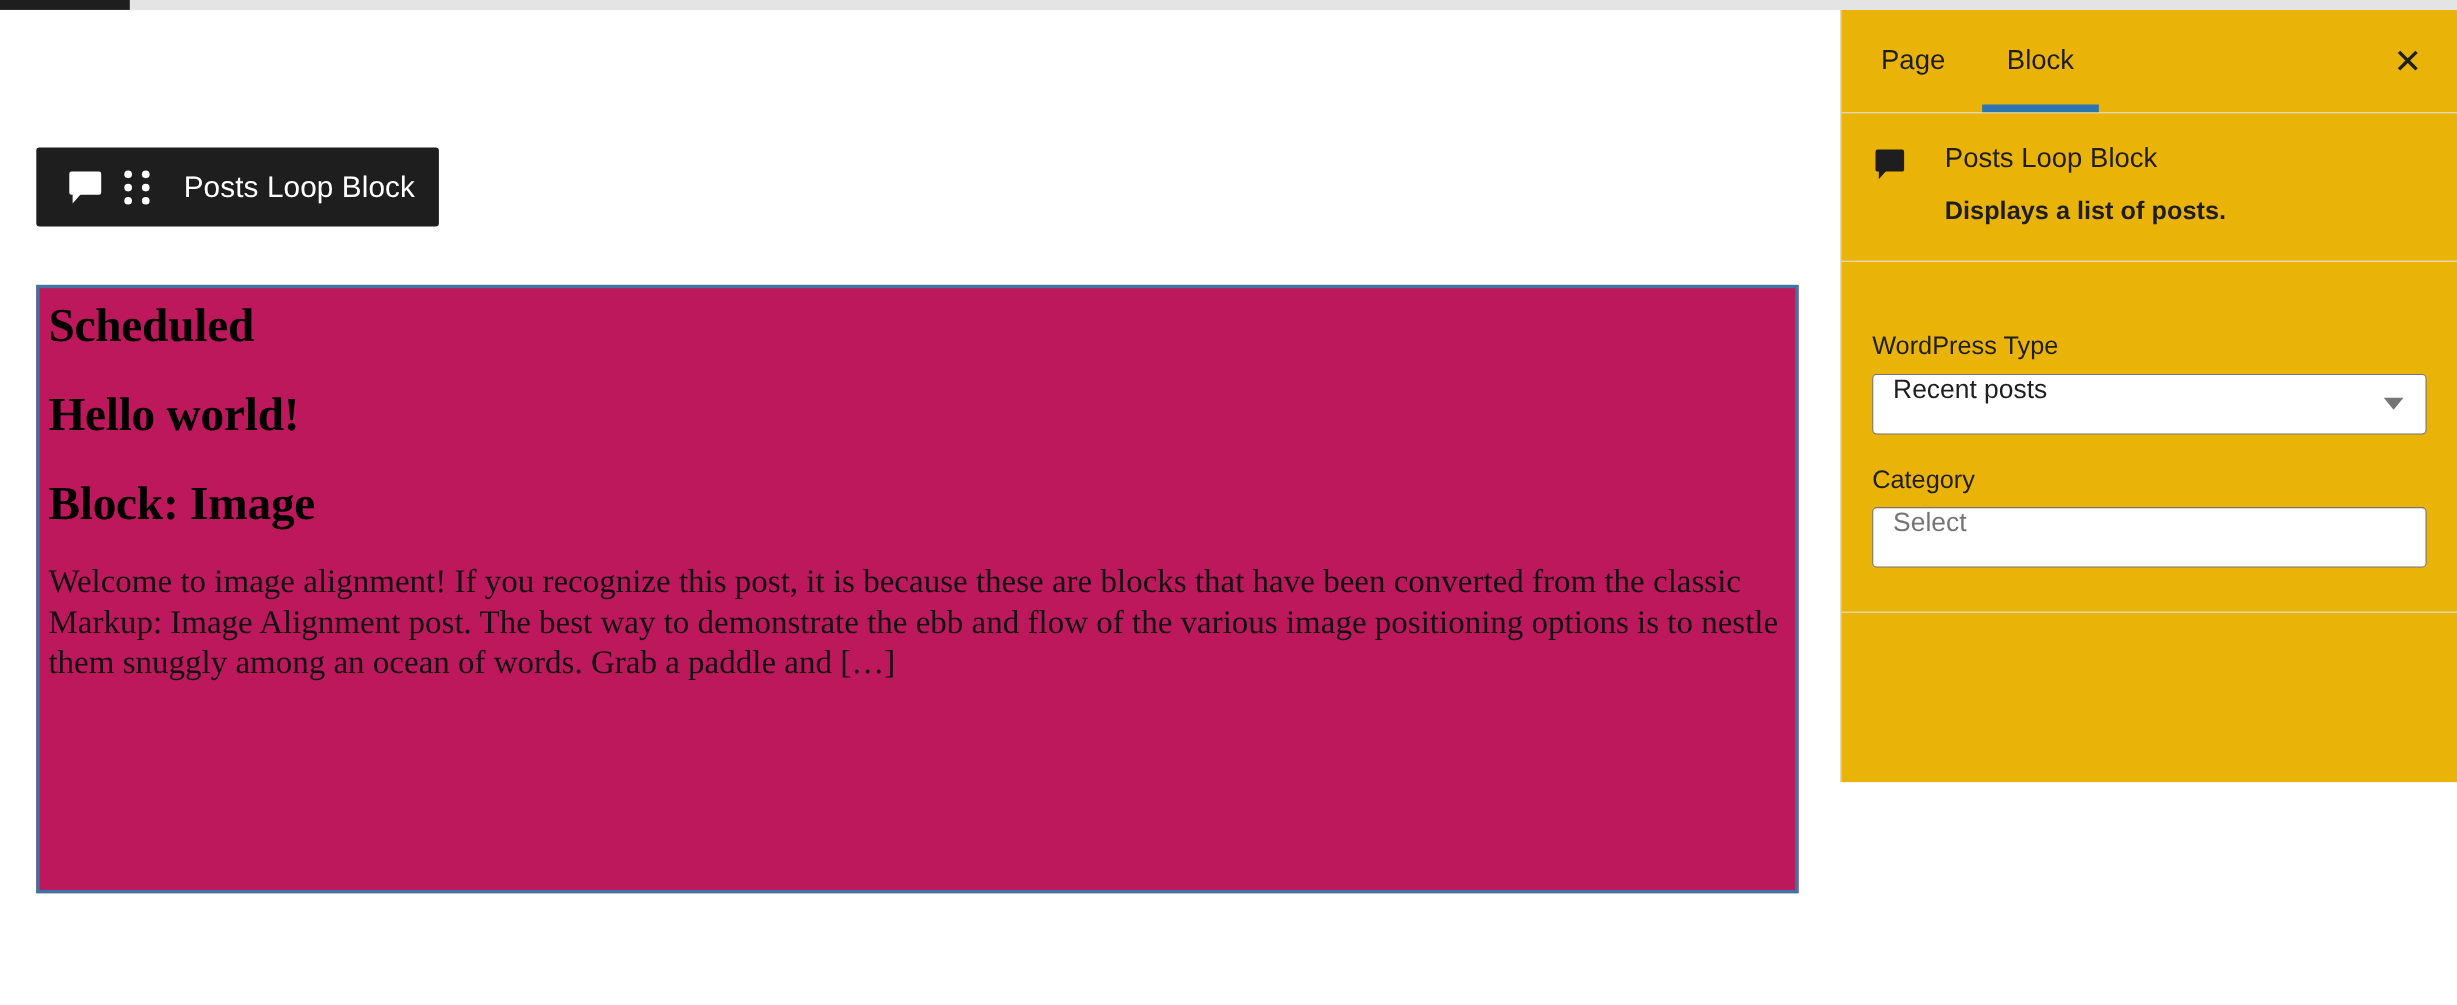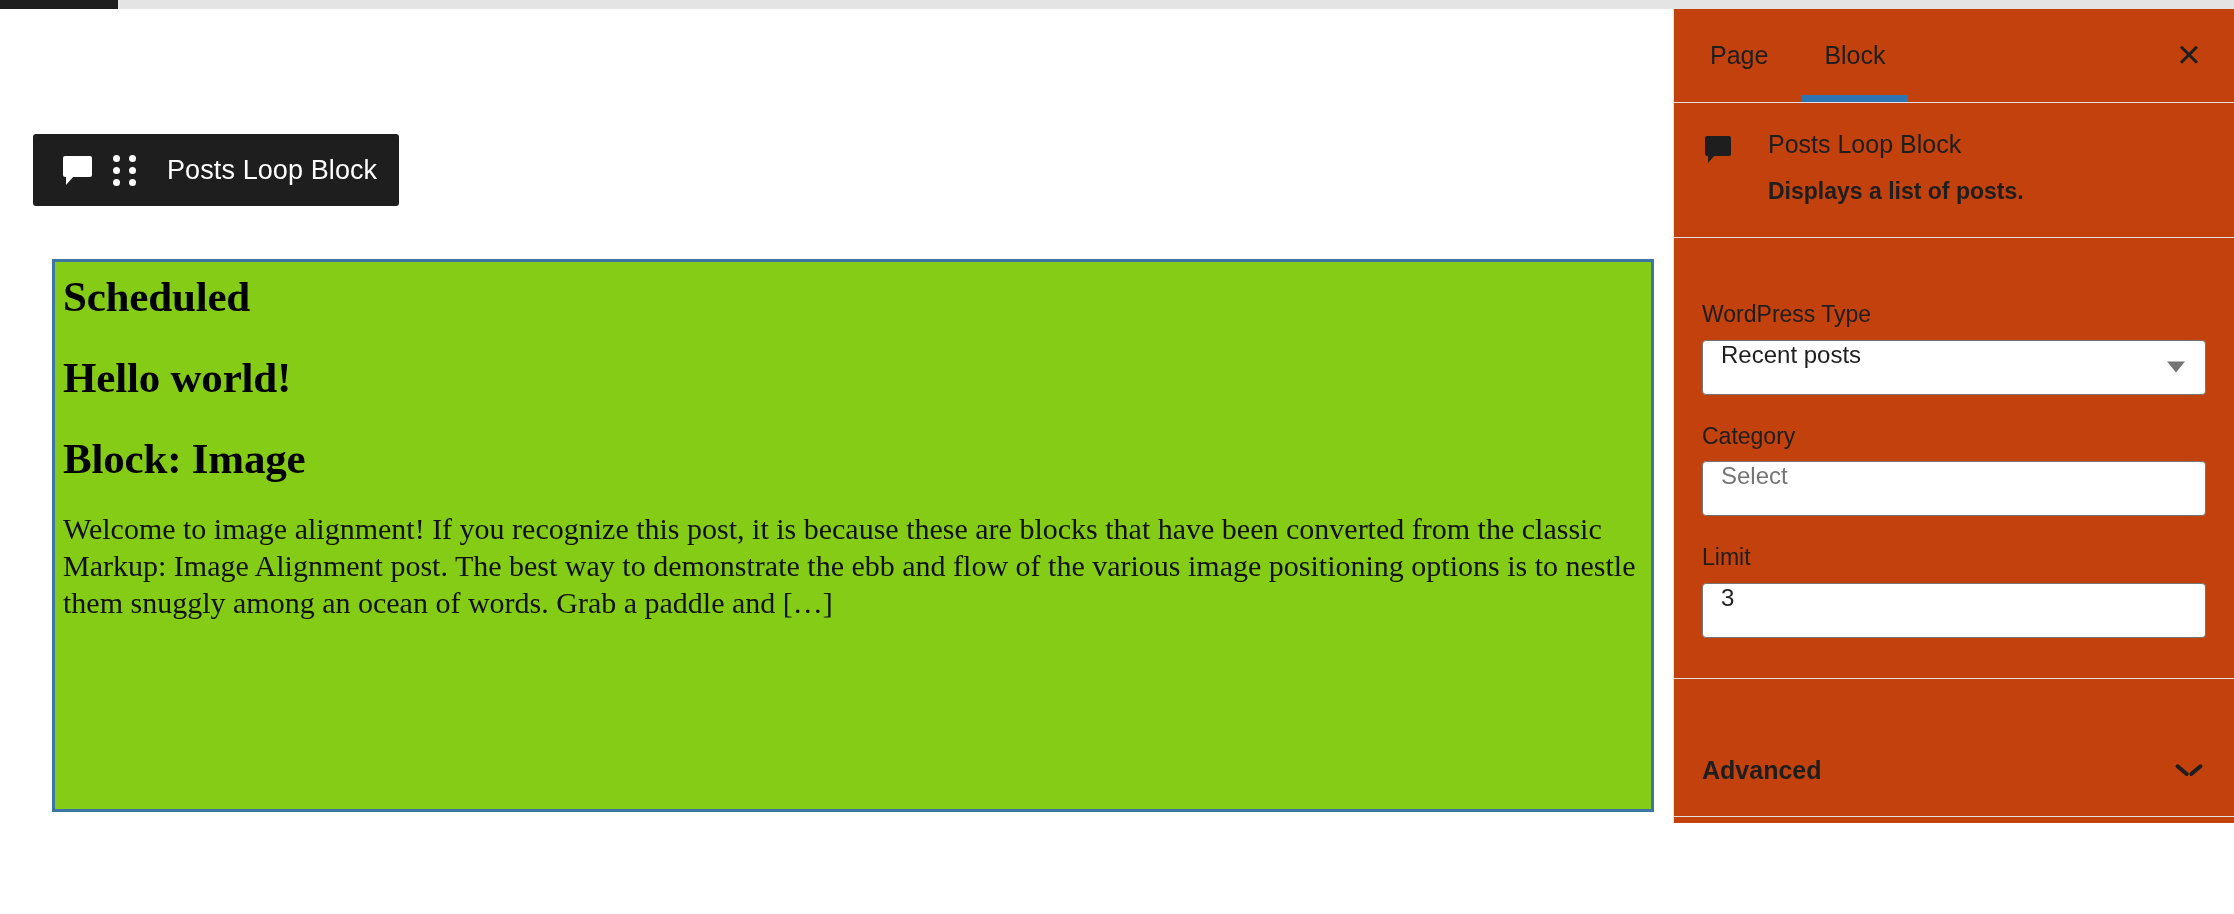--- a/index.html
+++ b/index.html
@@ -39,22 +39,22 @@
     width: 1673px;
     height: 905px;
     background: #ffffff;
     overflow: hidden;
   }
   #sidebar {
     position: absolute;
     top: 9px;
     left: 1673px;
     width: 561px;
-    height: 814px;
-    background: #c2410c;
+    height: 702px;
+    background: #eab308;
     border-left: 1px solid #e0e0e0;
     box-sizing: border-box;
     overflow: hidden;
   }
 
   
   #block-toolbar {
     position: absolute;
     top: 125px;
     left: 33px;
@@ -116,25 +116,24 @@
 
   
   #posts-loop-block {
     position: absolute;
     top: 250px;
     left: 33px;
     width: 1602px;
     height: 553px;
     border: 3px solid #3b76a5;
     box-sizing: border-box;
-    background: #84cc16;
+    background: #be185d;
     padding: 0 0 0 0;
     overflow: hidden;
     font-family: "Liberation Serif", serif;
-    margin-left: 19px;
   }
   .post-item { padding: 0 8px; }
   .post-title {
     font-family: "Liberation Serif", serif;
     font-weight: bold;
     font-size: 43px;
     line-height: 1.05;
     color: #000000;
     margin: 0;
     padding: 0;
@@ -404,26 +403,20 @@
       </div>
     </div>
 
     <div class="field">
       <label class="field-label">Category</label>
       <div class="field-control placeholder">
         <span>Select</span>
       </div>
     </div>
 
-    <div class="field">
-      <label class="field-label">Limit</label>
-      <div class="field-control">
-        <span>3</span>
-      </div>
-    </div>
 
   </div>
 
   <div id="advanced-panel">
     <span id="advanced-label">Advanced</span>
     <span class="chev"></span>
   </div>
 
 </div>
 

